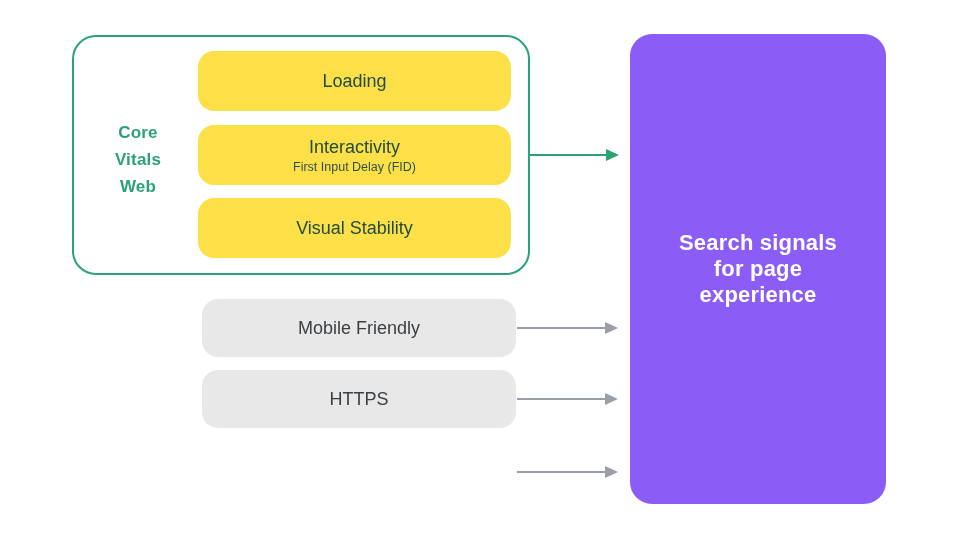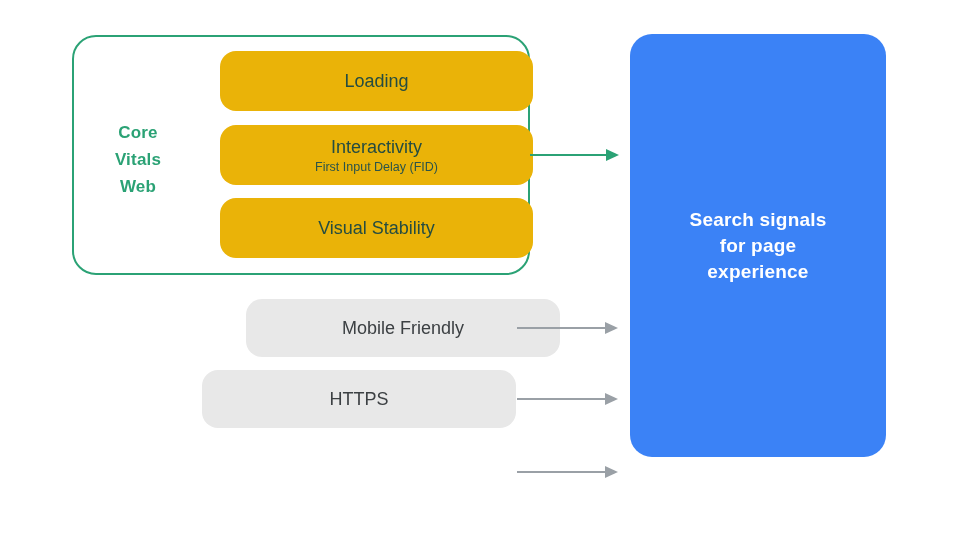--- a/index.html
+++ b/index.html
@@ -37,24 +37,24 @@
     color: #2ba275;
     font-weight: bold;
     font-size: 17px;
     line-height: 27px;
     letter-spacing: 0.2px;
   }
 
   
   .metric {
     position: absolute;
-    left: 220px;
+    left: 198px;
     width: 313px;
     height: 60px;
-    background: #eab308;
+    background: #fde047;
     border-radius: 16px;
     display: flex;
     flex-direction: column;
     align-items: center;
     justify-content: center;
     gap: 1px;
   }
   .metric-1 { top: 51px; }
   .metric-2 { top: 125px; text-align: center; }
   .metric-3 { top: 198px; }
@@ -77,21 +77,21 @@
     width: 314px;
     height: 58px;
     background: #e8e8e8;
     border-radius: 16px;
     display: flex;
     align-items: center;
     justify-content: center;
     font-size: 18px;
     color: #3c4043;
   }
-  .signal-1 { top: 299px; margin-left: 44px; }
+  .signal-1 { top: 299px; }
   .signal-2 { top: 370px; }
   .signal-3 { top: 443px; }
 
   
   .arrow { position: absolute; }
   .arrow .line {
     position: absolute;
     height: 2px;
     left: 0;
     top: 5px;
@@ -113,31 +113,31 @@
   .arrow-gray-1 { top: 322px; }
   .arrow-gray-2 { top: 393px; }
   .arrow-gray-3 { top: 466px; }
 
   
   .result {
     position: absolute;
     left: 630px;
     top: 34px;
     width: 256px;
-    height: 423px;
-    background: #3b82f6;
+    height: 470px;
+    background: #8b5cf6;
     border-radius: 22px;
     display: flex;
     flex-direction: column;
     align-items: center;
     justify-content: center;
     text-align: center;
     color: #ffffff;
     font-weight: bold;
-    font-size: 19px;
+    font-size: 22px;
     line-height: 26px;
     letter-spacing: 0.2px;
   }
 </style>
 </head>
 <body>
 
 <div class="canvas">
 
   <div class="cwv-group"></div>

